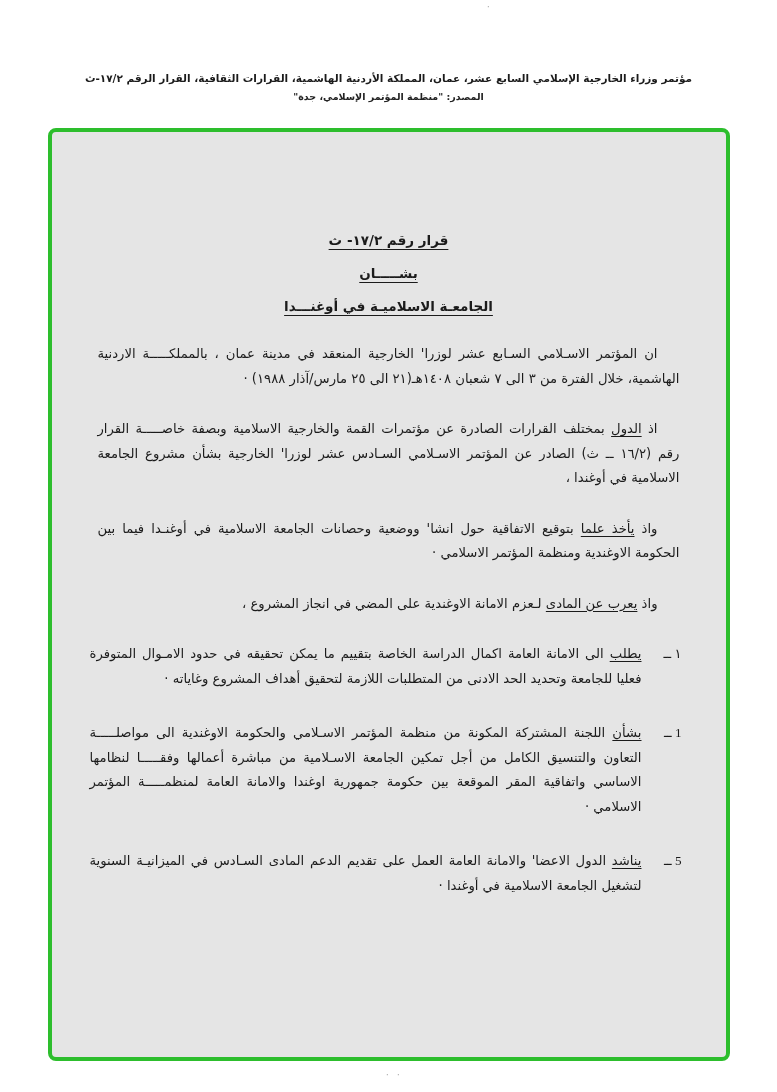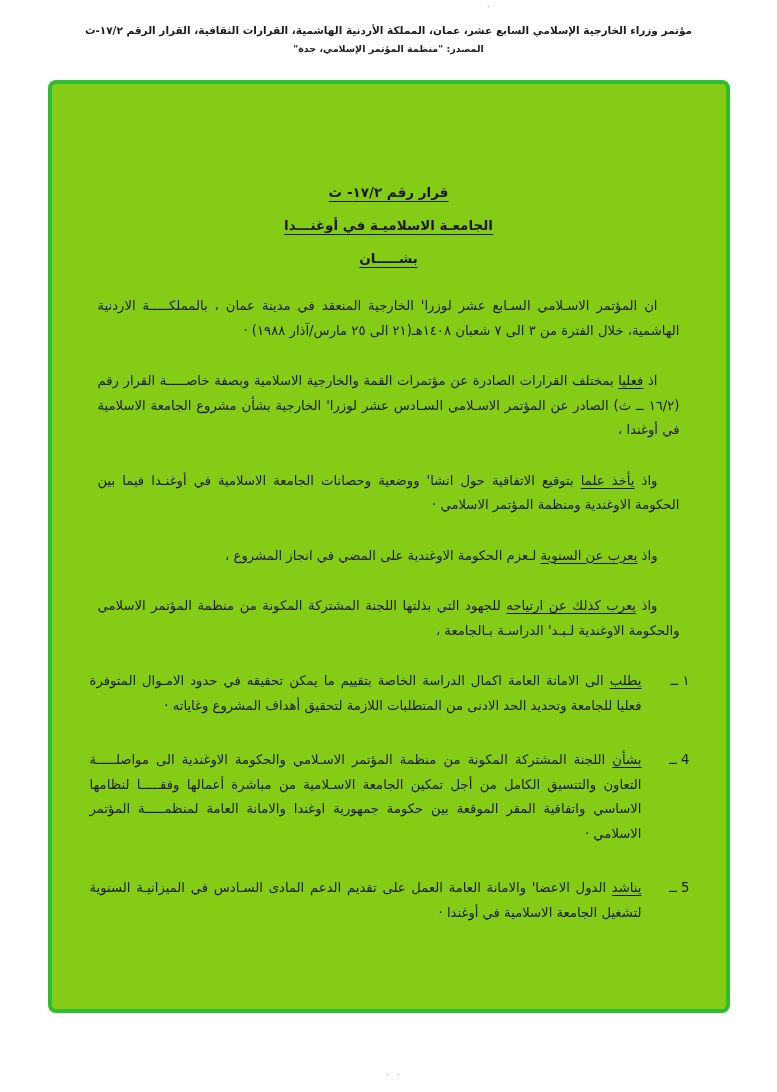--- a/index.html
+++ b/index.html
@@ -7,42 +7,42 @@
   body {
     width: 777px; height: 1092px;
     background: #ffffff;
     color: #1b1b1b;
     font-family: "DejaVu Sans", sans-serif;
     overflow: hidden;
   }
   .page { position: relative; width: 777px; height: 1092px; direction: rtl; }
 
   .top-header {
-    padding-top: 24px;
+    padding-top: 72px;
     text-align: center;
     font-weight: 700;
     font-size: 10.5px;
     white-space: nowrap;
     letter-spacing: 0;
   }
   .source-line {
     margin-top: 7px;
     text-align: center;
     font-weight: 700;
     font-size: 9.5px;
     color: #222;
   }
 
   .frame {
     margin: 26px auto 0;
     width: 682px;
     height: 933px;
     border: 4px solid #2dbe2d;
     border-radius: 8px;
-    background: #84cc16;
+    background: #e5e5e5;
   }
 
   .doc {
     padding: 98px 34px 0;
     direction: rtl;
     text-align: justify;
     font-size: 13.2px;
     line-height: 24.5px;
     font-weight: 500;
   }
@@ -54,21 +54,21 @@
     margin-bottom: 26px;
   }
   .title-line { display: block; line-height: 20px; margin-bottom: 13px; }
   .u-title { text-decoration: underline; text-underline-offset: 4px; }
 
   .para { margin: 0 12px 26px; text-indent: 22px; }
   .u { text-decoration: underline; text-underline-offset: 3px; }
 
   .items { margin-top: 4px; }
   .item { position: relative; padding-right: 46px; margin-bottom: 30px; }
-  .item-num { position: absolute; right: 2px; top: 0; white-space: nowrap; }
+  .item-num { position: absolute; right: 10px; top: 0; white-space: nowrap; font-family: Liberation Serif, serif; }
   .item-text { margin: 4px; }
 
   .artifact {
     position: absolute;
     color: #9a9a9a;
     font-size: 8px;
     line-height: 8px;
   }
   .artifact-top { top: 4px; left: 487px; }
   .artifact-bottom { top: 1072px; left: 386px; letter-spacing: 3px; }
@@ -79,66 +79,61 @@
 <div class="page">
 
   <div class="top-header">مؤتمر وزراء الخارجية الإسلامي السابع عشر، عمان، المملكة الأردنية الهاشمية، القرارات الثقافية، القرار الرقم ١٧/٢-ث</div>
   <div class="source-line">المصدر:  "منظمة المؤتمر الإسلامي، جدة"</div>
 
   <div class="frame" style="border-color: rgb(45, 190, 45);">
     <div class="doc">
 
       <div class="title-block">
         <span class="title-line"><span class="u-title">قرار رقم ١٧/٢- ث</span></span>
+        <span class="title-line"><span class="u-title">بشـــــان</span></span>
         <span class="title-line"><span class="u-title">الجامعـة الاسلاميـة في أوغنـــدا</span></span>
-        <span class="title-line"><span class="u-title">بشـــــان</span></span>
       </div>
 
       <p class="para">
         <span></span>
         <span class="u"></span>
         <span>ان المؤتمر الاسـلامي السـابع عشر لوزرا' الخارجية المنعقد في مدينة عمان ، بالمملكـــــة الاردنية الهاشمية، خلال الفترة من ٣ الى ٧ شعبان ١٤٠٨هـ(٢١ الى ٢٥ مارس/آذار ١٩٨٨) ·</span>
       </p>
 
       <p class="para">
         <span>اذ</span>
-        <span class="u">فعليا</span>
+        <span class="u">الدول</span>
         <span>بمختلف القرارات الصادرة عن مؤتمرات القمة والخارجية الاسلامية وبصفة خاصـــــة القرار رقم (١٦/٢ ــ ث) الصادر عن المؤتمر الاسـلامي السـادس عشر لوزرا' الخارجية بشأن مشروع الجامعة الاسلامية في أوغندا ،</span>
       </p>
 
       <p class="para">
         <span>واذ</span>
         <span class="u">يأخذ علما</span>
         <span>بتوقيع الاتفاقية حول انشا' ووضعية وحصانات الجامعة الاسلامية في أوغنـدا فيما بين الحكومة الاوغندية ومنظمة المؤتمر الاسلامي ·</span>
       </p>
 
       <p class="para">
         <span>واذ</span>
-        <span class="u">يعرب عن السنوية</span>
-        <span>لـعزم الحكومة الاوغندية على المضي في انجاز المشروع ،</span>
+        <span class="u">يعرب عن المادى</span>
+        <span>لـعزم الامانة الاوغندية على المضي في انجاز المشروع ،</span>
       </p>
 
-      <p class="para">
-        <span>واذ</span>
-        <span class="u">يعرب كذلك عن ارتياحه</span>
-        <span>للجهود التي بذلتها اللجنة المشتركة المكونة من منظمة المؤتمر الاسلامي والحكومة الاوغندية لـبـد' الدراسـة بـالجامعة ،</span>
-      </p>
 
       <div class="items">
 
         <div class="item">
           <span class="item-num">١ ــ</span>
           <p class="item-text">
             <span class="u">يطلب</span>
             <span>الى الامانة العامة اكمال الدراسة الخاصة بتقييم ما يمكن تحقيقه في حدود الامـوال المتوفرة فعليا للجامعة وتحديد الحد الادنى من المتطلبات اللازمة لتحقيق أهداف المشروع وغاياته ·</span>
           </p>
         </div>
 
         <div class="item">
-          <span class="item-num">4 ــ</span>
+          <span class="item-num">1 ــ</span>
           <p class="item-text">
             <span class="u">بشأن</span>
             <span>اللجنة المشتركة المكونة من منظمة المؤتمر الاسـلامي والحكومة الاوغندية الى مواصلـــــة التعاون والتنسيق الكامل من أجل تمكين الجامعة الاسـلامية من مباشرة أعمالها وفقـــــا لنظامها الاساسي واتفاقية المقر الموقعة بين حكومة جمهورية اوغندا والامانة العامة لمنظمـــــة المؤتمر الاسلامي ·</span>
           </p>
         </div>
 
         <div class="item">
           <span class="item-num">5 ــ</span>
           <p class="item-text">
             <span class="u">يناشد</span>

